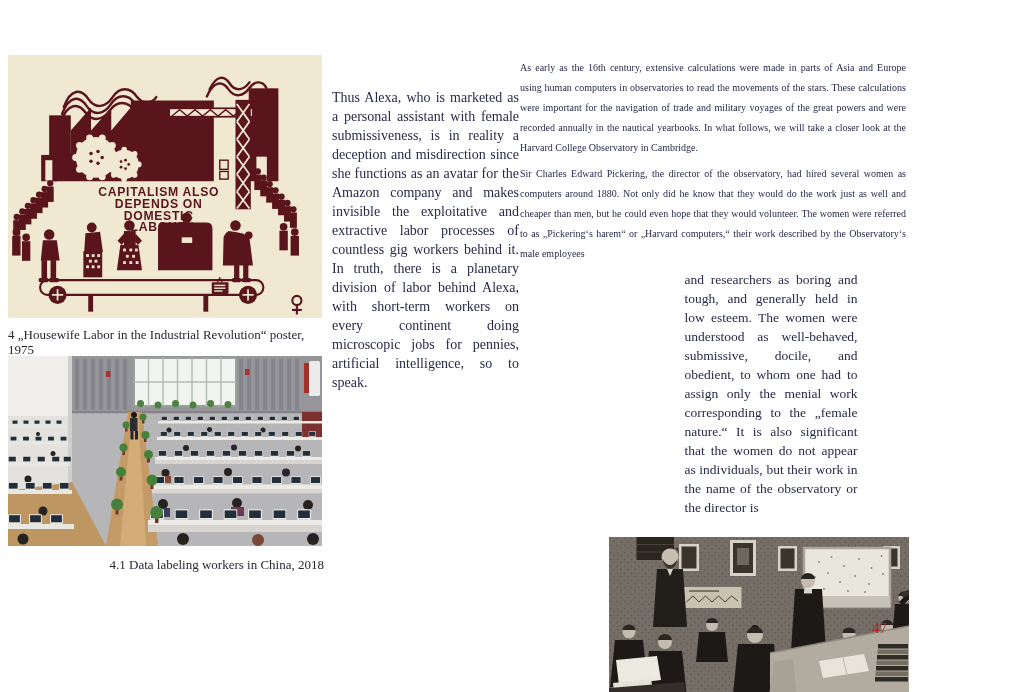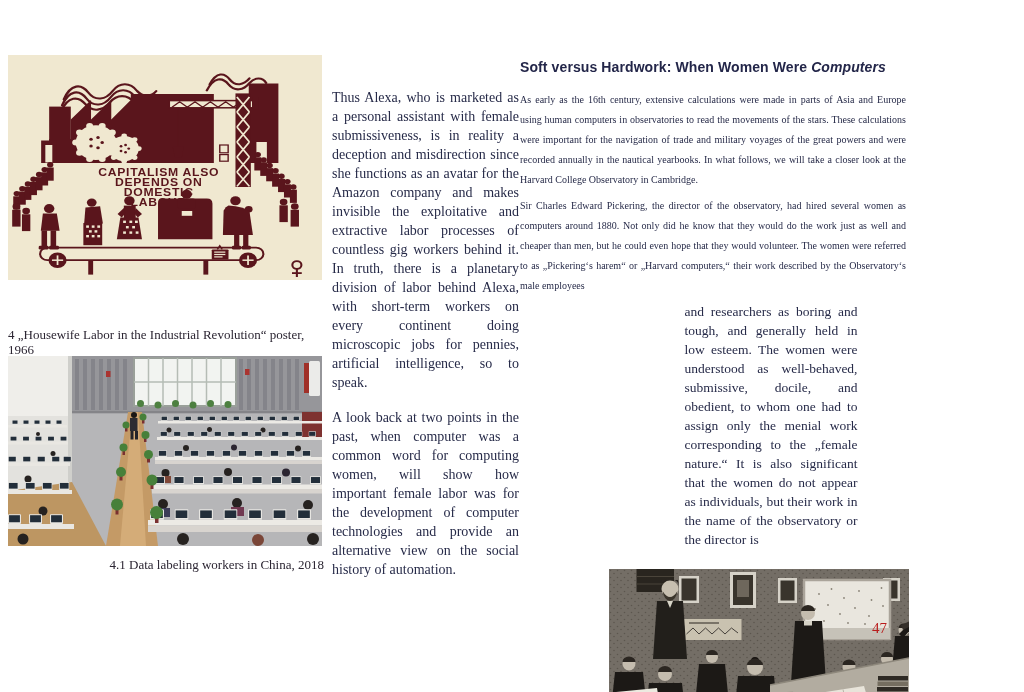--- a/index.html
+++ b/index.html
@@ -1,20 +1,20 @@
 <!DOCTYPE html>
 <html><head>
 <meta charset="utf-8">
 <style>
   html,body{margin:0;padding:0;background:#ffffff;}
   .page{position:relative;width:1024px;height:692px;background:#ffffff;overflow:hidden;
         font-family:"Liberation Serif", serif;color:#262a48;}
 
   
-  .poster-wrap{position:absolute;left:8px;top:55px;width:314px;height:225px;}
+  .poster-wrap{position:absolute;left:8px;top:55px;width:314px;height:263px;}
   .poster-wrap svg{display:block;width:100%;height:100%;}
   .cap{position:absolute;font-size:13px;line-height:15px;color:#2b2532;}
   .cap-poster{left:8px;top:327px;width:316px;}
   .cap-china{left:8px;top:557px;width:316px;text-align:right;}
   .china-wrap{position:absolute;left:8px;top:356px;width:314px;height:190px;}
   .china-wrap svg{display:block;width:100%;height:100%;}
 
   
   .midcol{position:absolute;left:332px;top:72px;width:187px;}
   .midcol p{margin:16px 0 11px 0;font-size:14px;line-height:19px;text-align:justify;}
@@ -271,21 +271,21 @@
         </g>
 
         <g fill="none" stroke="#5a151c" stroke-width="6">
           <circle cx="828" cy="700" r="13"></circle>
           <line x1="828" y1="713" x2="828" y2="740"></line>
           <line x1="814" y1="727" x2="842" y2="727"></line>
         </g>
       </g>
     </svg>
   </div>
-  <div class="cap cap-poster">4 „Housewife Labor in the Industrial Revolution“ poster, 1966</div>
+  <div class="cap cap-poster">4 „Housewife Labor in the Industrial Revolution“ poster, 1975</div>
 
   <div class="china-wrap">
     <svg viewBox="0 0 628 380" preserveAspectRatio="none">
       <defs>
         <symbol id="mon" viewBox="0 0 24 18">
           <rect width="24" height="18" rx="1.5" fill="#e7e6e2"></rect>
           <rect x="2" y="2" width="20" height="13" fill="#222e3a"></rect>
         </symbol>
       </defs>
       <rect width="628" height="380" fill="#b6b6b8"></rect>
@@ -485,25 +485,23 @@
             <circle cx="226" cy="232" r="10"></circle>
             <circle cx="218" cy="297" r="12"></circle>
         </g>
       </g>
     </svg>
   </div>
   <div class="cap cap-china">4.1 Data labeling workers in China, 2018</div>
 
   <div class="midcol">
     <p>Thus Alexa, who is marketed as a personal assistant with female submissiveness, is in reality a deception and misdirection since she functions as an avatar for the Amazon company and makes invisible the exploitative and extractive labor processes of countless gig workers behind it. In truth, there is a planetary division of labor behind Alexa, with short-term workers on every continent doing microscopic jobs for pennies, artificial intelligence, so to speak.</p>
-    <p>A look back at two points in the past, when computer was a common word for computing women, will show how important female labor was for the development of computer technologies and provide an alternative view on the social history of automation.</p>
   </div>
 
   <div class="rightcol">
-    <h2 class="rc-head"><span>Soft versus Hardwork: When Women Were </span><em>Computers</em></h2>
     <p class="rc-wide">As early as the 16th century, extensive calculations were made in parts of Asia and Europe using human computers in observatories to read the movements of the stars. These calculations were important for the navigation of trade and military voyages of the great powers and were recorded annually in the nautical yearbooks. In what follows, we will take a closer look at the Harvard College Observatory in Cambridge.</p>
     <p class="rc-wide">Sir Charles Edward Pickering, the director of the observatory, had hired several women as computers around 1880. Not only did he know that they would do the work just as well and cheaper than men, but he could even hope that they would volunteer. The women were referred to as „Pickering‘s harem“ or „Harvard computers,“ their work described by the Observatory‘s male employees</p>
     <div class="rc-row">
       <div class="rc-narrow">and researchers as boring and tough, and generally held in low esteem. The women were understood as well-behaved, submissive, docile, and obedient, to whom one had to assign only the menial work corresponding to the „female nature.“ It is also significant that the women do not appear as individuals, but their work in the name of the observatory or the director is</div>
       <div class="rc-imgblock">
         <svg viewBox="0 0 600 356" preserveAspectRatio="none">
           <defs>
             <pattern id="wp" width="14" height="14" patternUnits="userSpaceOnUse">
               <rect width="14" height="14" fill="#746e66"></rect>
               <circle cx="3" cy="3" r="1.6" fill="#5c564e"></circle>

